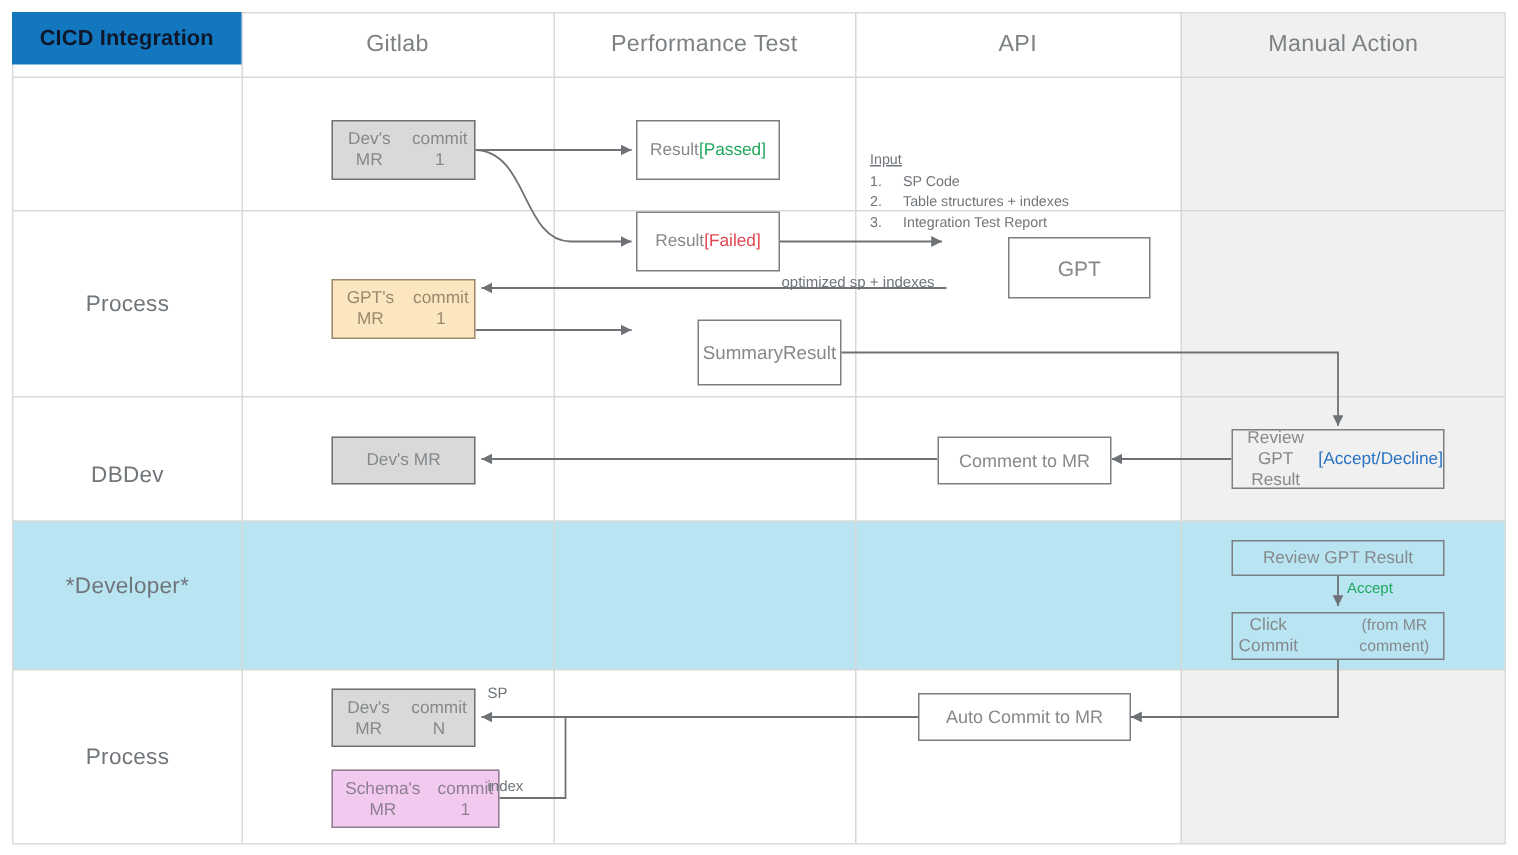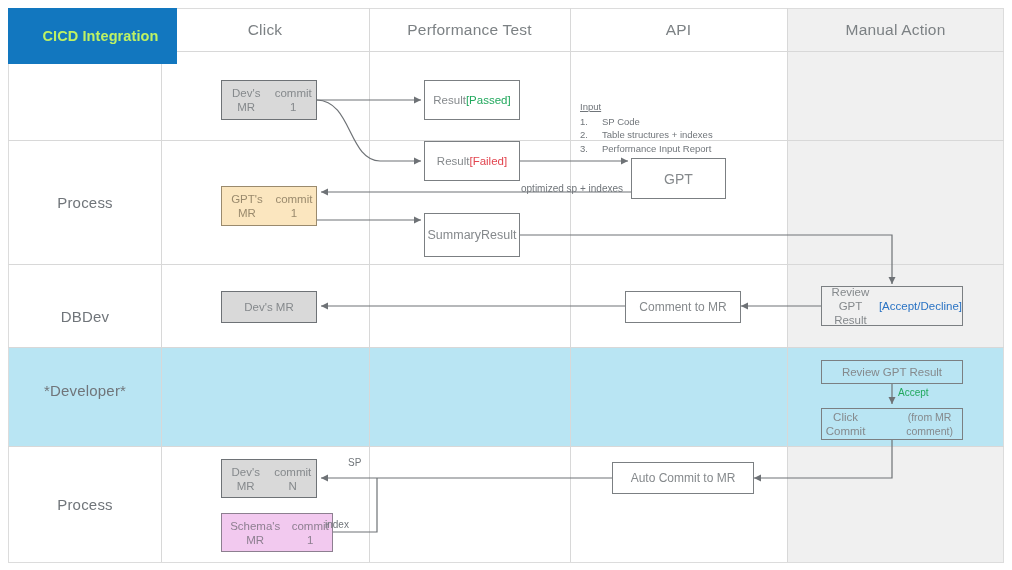--- a/index.html
+++ b/index.html
@@ -27,24 +27,24 @@
 
   .vline{position:absolute;width:1px;background:#d8d8d8;}
   .hline{position:absolute;height:1px;background:#d8d8d8;}
   .outer-top{top:8px;left:8px;width:996px;height:1px;background:#dcdcdc;position:absolute;}
   .outer-bottom{top:562px;left:8px;width:996px;height:1px;background:#dcdcdc;position:absolute;}
   .outer-left{top:8px;left:8px;width:1px;height:554px;background:#dcdcdc;position:absolute;}
   .outer-right{top:8px;left:1003px;width:1px;height:554px;background:#dcdcdc;position:absolute;}
 
   
   .title-chip{
-    position:absolute;left:8px;top:8px;width:153px;height:56px;
-    background:#1277bf;color:#bef264;
+    position:absolute;left:8px;top:8px;width:153px;height:35px;
+    background:#1277bf;color:#0f172a;
     display:flex;align-items:center;justify-content:center;
-    font-size:14.5px;font-weight:bold;letter-spacing:.1px;padding-left:16px;
+    font-size:14.5px;font-weight:bold;letter-spacing:.1px;
   }
   .col-head{
     position:absolute;top:8px;height:43px;
     display:flex;align-items:center;justify-content:center;
     font-size:15.5px;color:#7c8184;font-weight:400;letter-spacing:.2px;
   }
 
   
   .lane-label{
     position:absolute;left:9px;width:152px;
@@ -64,21 +64,21 @@
     text-align:center;
     background:#ffffff;
   }
   .node.gray{background:#d9d9d9;border-color:#6e7276;}
   .node.tan{background:#fbe6bf;border-color:#9a8a6d;color:#9a8a6d;}
   .node.pink{background:#f2c9ef;border-color:#8d7f90;color:#8d7f90;}
   .node .l2{display:block;}
   .node .pass{color:#21a85d;}
   .node .fail{color:#e2454f;}
   .node .decide{color:#2a73c4;}
-  .node.big{font-size:12.5px;line-height:16px;}
+  .node.big{font-size:12.5px;line-height:16px;margin-left:41px;}
 
   
   .ftext{position:absolute;font-size:10px;color:#70757a;line-height:13px;white-space:nowrap;}
   .ftext.green{color:#21a85d;}
   .inputblock{position:absolute;left:580px;top:100px;font-size:9.5px;line-height:13.5px;color:#70757a;}
   .inputblock .hd{text-decoration:underline;display:block;margin-bottom:1px;}
   .inputblock .li{display:block;white-space:nowrap;}
   .inputblock .li .num{display:inline-block;width:22px;}
 
   
@@ -103,21 +103,21 @@
   <div class="vline" style="left:570px;top:8px;height:554px;"></div>
   <div class="vline" style="left:787px;top:8px;height:554px;"></div>
 
   <div class="hline" style="left:8px;top:51px;width:996px;"></div>
   <div class="hline" style="left:8px;top:140px;width:996px;"></div>
   <div class="hline" style="left:8px;top:264px;width:996px;"></div>
   <div class="hline" style="left:8px;top:347px;width:996px;"></div>
   <div class="hline" style="left:8px;top:446px;width:996px;"></div>
 
   <div class="title-chip">CICD Integration</div>
-  <div class="col-head" style="left:161px;width:208px;">Click</div>
+  <div class="col-head" style="left:161px;width:208px;">Gitlab</div>
   <div class="col-head" style="left:369px;width:201px;">Performance Test</div>
   <div class="col-head" style="left:570px;width:217px;">API</div>
   <div class="col-head" style="left:787px;width:217px;">Manual Action</div>
 
   <div class="lane-label" style="top:140px;height:124px;">Process</div>
   <div class="lane-label" style="top:264px;height:104px;">DBDev</div>
   <div class="lane-label" style="top:347px;height:86px;">*Developer*</div>
   <div class="lane-label" style="top:446px;height:116px;">Process</div>
 
   <svg class="edges" viewBox="0 0 1012 570">
@@ -180,21 +180,21 @@
   </div>
 
   <div class="node big" style="left:631px;top:158px;width:95px;height:41px;font-size:14px;">
     <span>GPT</span>
   </div>
 
   <div class="inputblock">
     <span class="hd">Input</span>
     <span class="li"><span class="num">1.</span><span>SP Code</span></span>
     <span class="li"><span class="num">2.</span><span>Table structures + indexes</span></span>
-    <span class="li"><span class="num">3.</span><span>Performance Input Report</span></span>
+    <span class="li"><span class="num">3.</span><span>Integration Test Report</span></span>
   </div>
 
   <div class="ftext" style="left:521px;top:182px;">optimized sp + indexes</div>
 
   <div class="node gray" style="left:221px;top:291px;width:96px;height:32px;">
     <span>Dev's MR</span>
   </div>
 
   <div class="node" style="left:625px;top:291px;width:116px;height:32px;font-size:12px;">
     <span>Comment to MR</span>
@@ -223,16 +223,16 @@
 
   <div class="node pink" style="left:221px;top:513px;width:112px;height:39px;">
     <span>Schema's MR</span>
     <span class="l2">commit 1</span>
   </div>
 
   <div class="node" style="left:612px;top:462px;width:142px;height:32px;font-size:12px;">
     <span>Auto Commit to MR</span>
   </div>
 
-  <div class="ftext" style="left:348px;top:456px;">SP</div>
+  <div class="ftext" style="left:325px;top:456px;">SP</div>
   <div class="ftext" style="left:325px;top:518px;">index</div>
 
 </div>
 
 </body></html>

